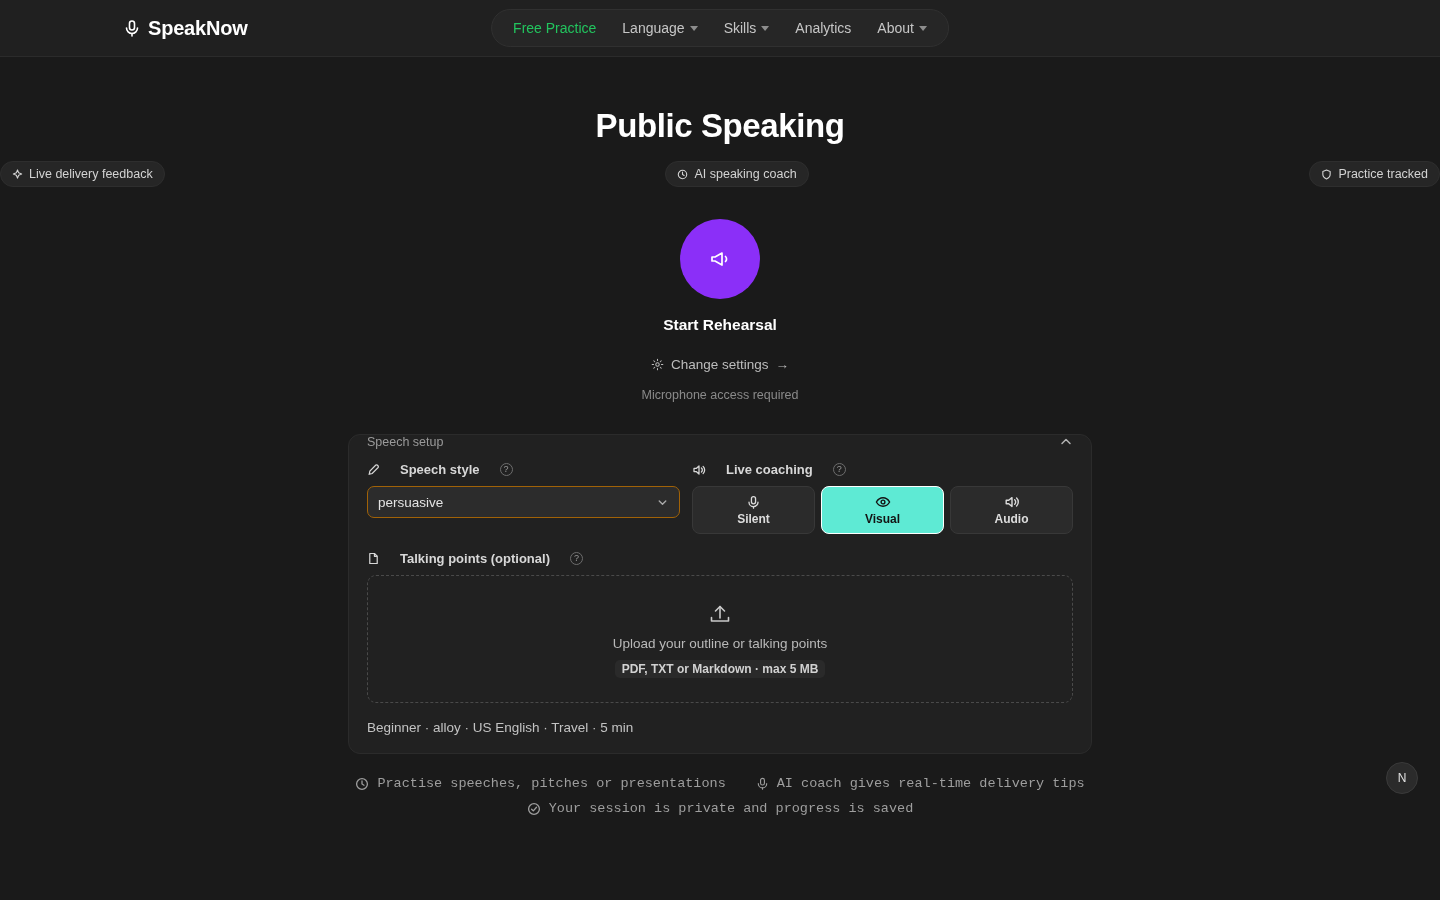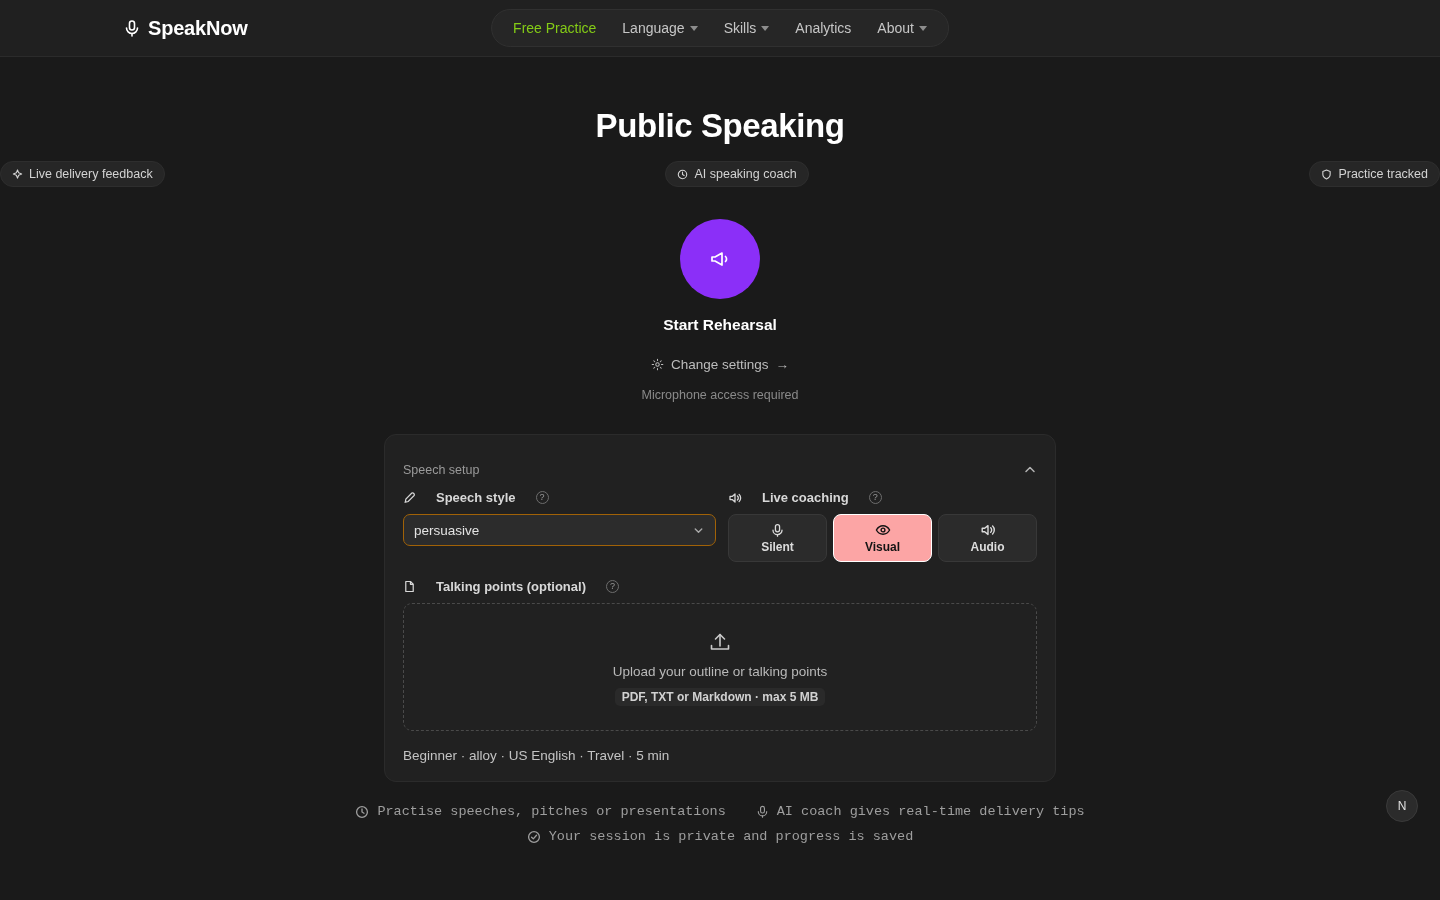--- a/index.html
+++ b/index.html
@@ -54,21 +54,21 @@
     display: flex;
     align-items: center;
     gap: 5px;
     font-size: 14px;
     color: #c6c6c6;
     padding: 6px 11px;
     border-radius: 16px;
     white-space: nowrap;
     cursor: pointer;
   }
-  .nav-item.active { color: #84cc16; text-align: right; }
+  .nav-item.active { color: #22c55e; text-align: right; }
   .caret {
     width: 0; height: 0;
     border-left: 4px solid transparent;
     border-right: 4px solid transparent;
     border-top: 5px solid #8d8d8d;
     display: inline-block;
   }
   .topbar-right {
     position: absolute;
     right: 112px;
@@ -153,26 +153,26 @@
   }
   .mic-note {
     margin-top: 16px;
     font-size: 12.5px;
     color: #8a8a8a;
     text-align: center;
   }
 
   
   .panel {
-    width: 672px;
+    width: 744px;
     margin: 32px auto 0;
     background: #212121;
     border: 1px solid #2b2b2b;
     border-radius: 12px;
-    padding: 28px 18px 18px;
+    padding: 0 18px 18px;
   }
   .panel-head {
     display: flex;
     align-items: center;
     justify-content: space-between;
   }
   .panel-title { font-size: 12.5px; color: #9a9a9a; }
   .chev-btn { cursor: pointer; color: #b3b3b3; display: flex; }
 
   .row-2 {
@@ -227,21 +227,21 @@
     flex-direction: column;
     align-items: center;
     justify-content: center;
     gap: 2px;
     font-size: 12px;
     font-weight: bold;
     color: #dcdcdc;
     cursor: pointer;
   }
   .seg.selected {
-    background: #fca5a5;
+    background: #5eead4;
     color: #141414;
     border-color: #ffffff;
   }
 
   
   .upload-label { margin-top: 17px; }
   .dropzone {
     border: 1px dashed #4a4a4a;
     border-radius: 9px;
     height: 128px;

